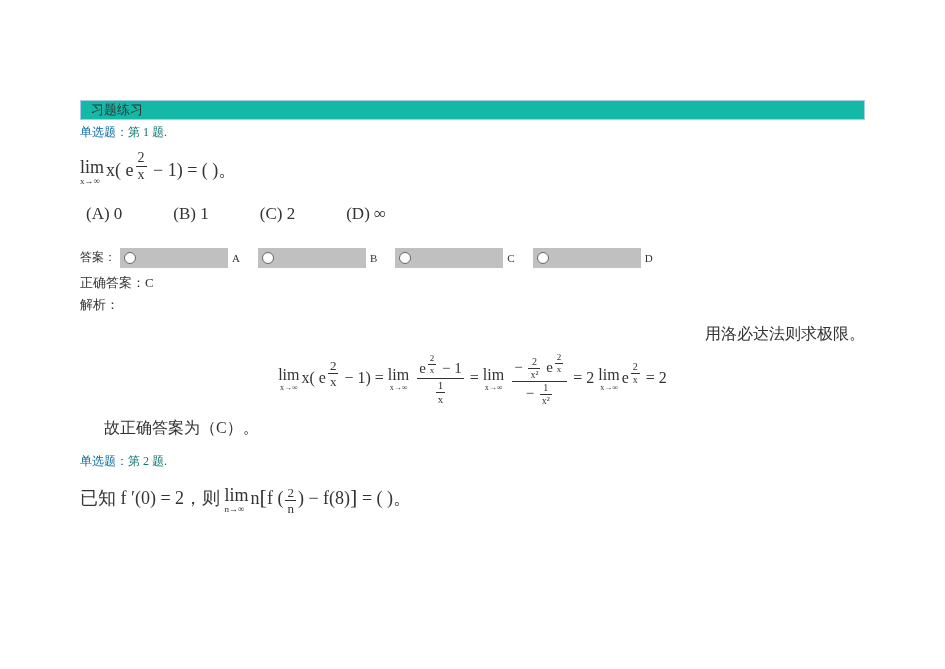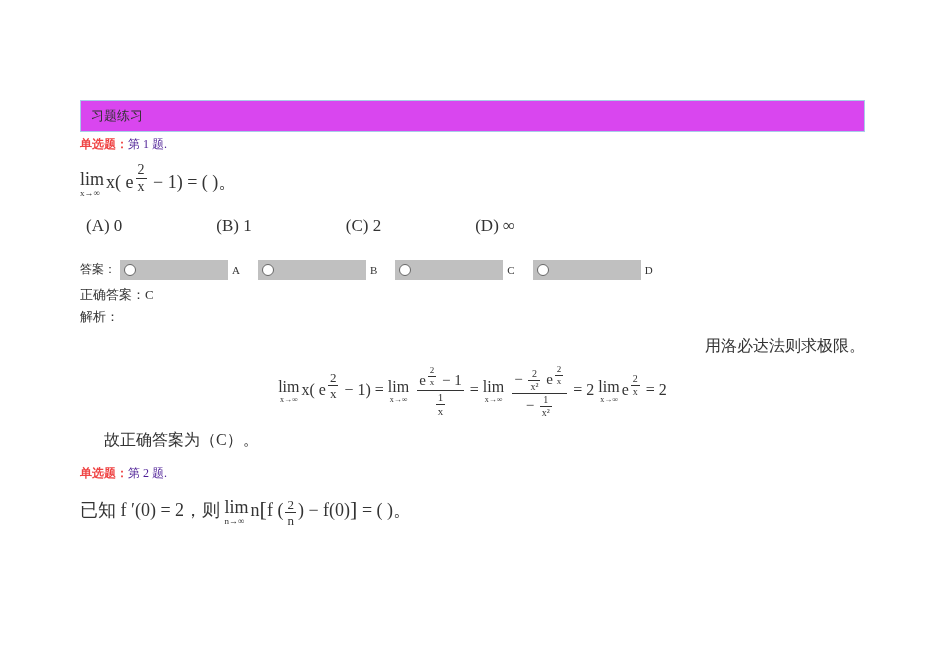--- a/index.html
+++ b/index.html
@@ -10,32 +10,32 @@
       color: #333;
       width: 945px;
       height: 669px;
       position: relative;
     }
     .page {
       padding: 100px 80px 0 80px;
     }
     .header-box {
       border: 1px solid #a8cce8;
-      background: #d946ef;
-      padding: 6px 10px;
+      background: #14b8a6;
+      padding: 0 10px;
       font-size: 13px;
       color: #333;
       margin-bottom: 4px;
     }
     .qtype-line {
       font-size: 12px;
       margin: 4px 0 8px 0;
     }
-    .red { color: #ef4444; font-weight: bold; }
-    .blue { color: #4c1d95; }
+    .red { color: #0369a1; }
+    .blue { color: #0f766e; }
     .math-block {
       font-family: "Times New Roman", serif;
       font-size: 18px;
       color: #333;
       margin: 10px 0 18px 0;
       line-height: 1.4;
     }
     .math-block sup { font-size: 11px; }
     .frac {
       display: inline-block;
@@ -50,21 +50,21 @@
     .lim {
       display: inline-block;
       vertical-align: middle;
       line-height: 1;
       margin-right: 2px;
     }
     .lim .top { display: block; font-size: 18px; }
     .lim .bot { display: block; font-size: 9px; margin-top: 1px; }
     .options-row {
       display: flex;
-      gap: 94px;
+      gap: 51px;
       font-family: "Times New Roman", serif;
       font-size: 17px;
       margin: 14px 0 24px 6px;
     }
     .answer-row {
       display: flex;
       align-items: center;
       gap: 4px;
       font-size: 12px;
       margin: 6px 0;
@@ -184,16 +184,16 @@
   </div>
 
   <div class="conclude">故正确答案为（C）。</div>
 
   <div class="qtype-line">
     <span class="red">单选题：</span><span class="blue">第 2 题.</span>
   </div>
 
   <div class="q2-math">
     <span>已知 f ′(0) = 2，则</span>
-    <span class="lim"><span class="top">lim</span><span class="bot">n→∞</span></span><span>n</span><span style="font-size:22px;">[</span><span>f (</span><span class="frac" style="font-size:13px;"><span class="num">2</span><span class="den">n</span></span><span>)</span><span> − f(0)</span><span style="font-size:22px;">]</span><span> = (        )。</span>
+    <span class="lim"><span class="top">lim</span><span class="bot">n→∞</span></span><span>n</span><span style="font-size:22px;">[</span><span>f (</span><span class="frac" style="font-size:13px;"><span class="num">2</span><span class="den">n</span></span><span>)</span><span> − f(8)</span><span style="font-size:22px;">]</span><span> = (        )。</span>
   </div>
 
 </div>
 
 </body></html>

